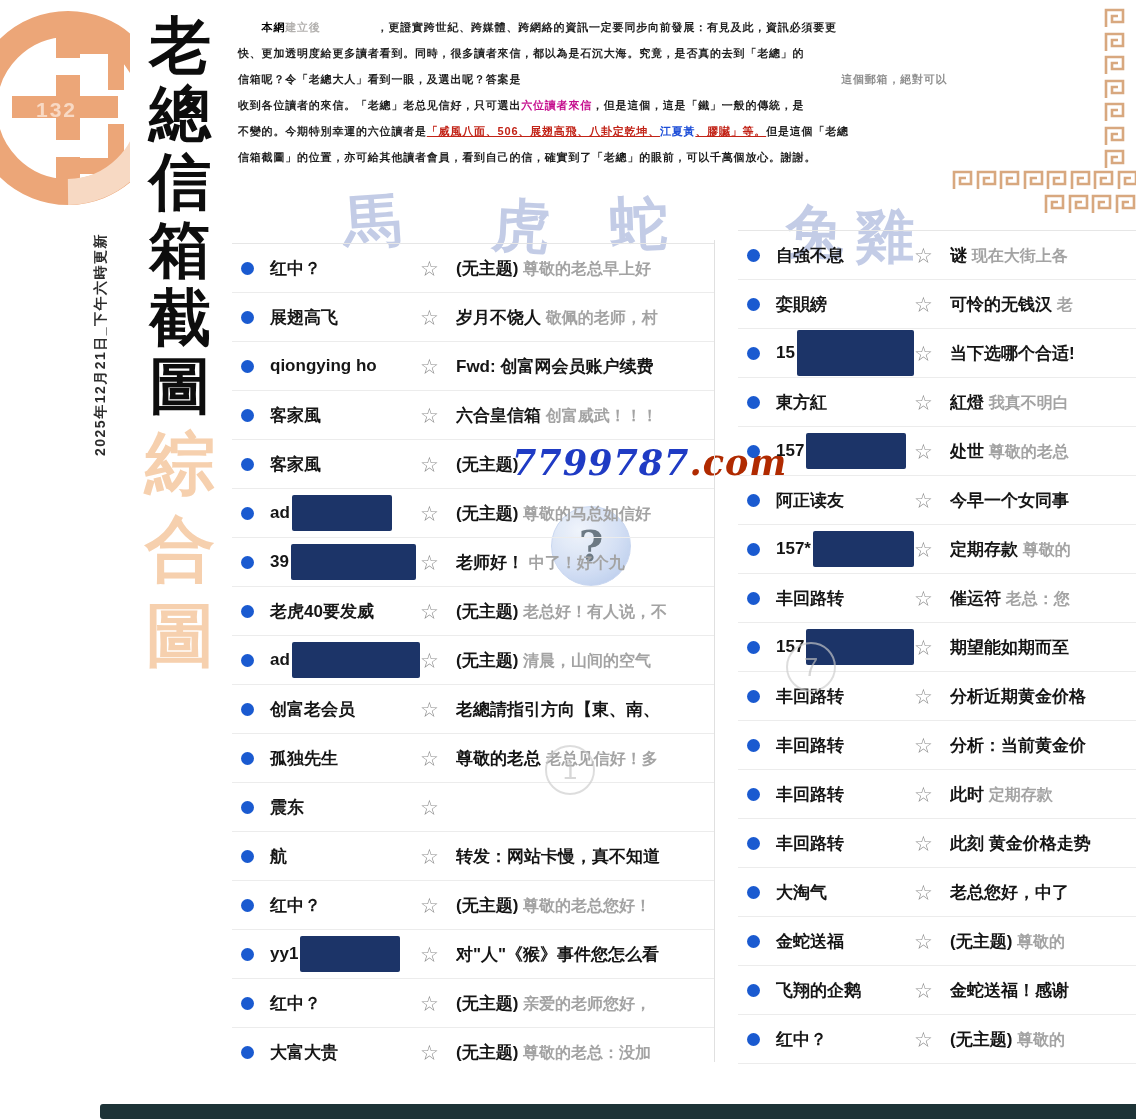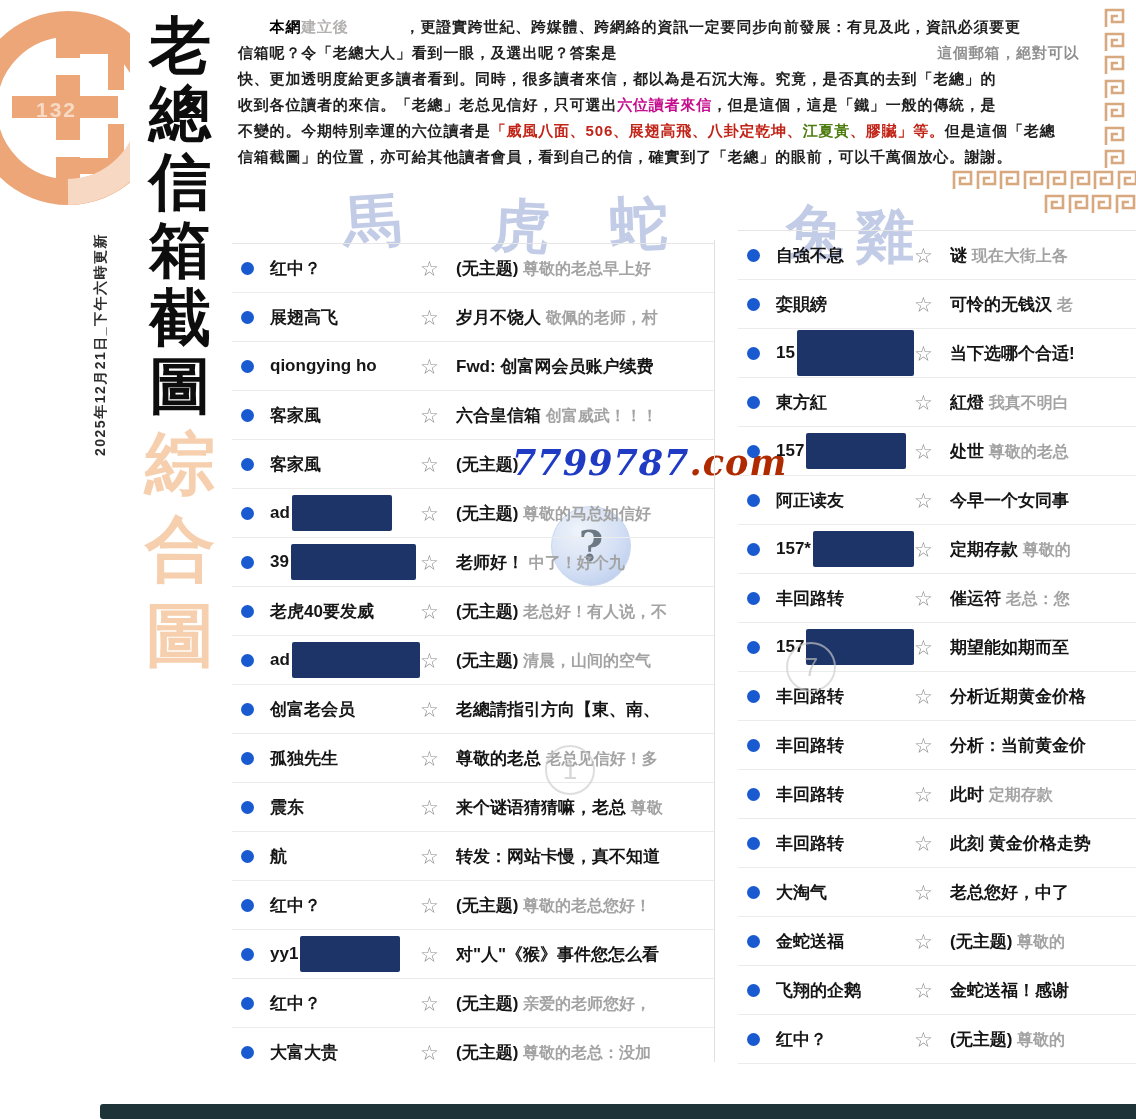--- a/index.html
+++ b/index.html
@@ -15,27 +15,27 @@
   
   #title{position:absolute;left:140px;top:12px;width:80px;}
   .tchar{width:80px;text-align:center;font-family:"DejaVu Serif","Liberation Serif",serif;font-weight:900;}
   .tb{font-size:62px;line-height:68px;color:#0d0d0d;}
   .to{font-size:70px;line-height:86px;color:var(--pale);}
   
   #date-note{position:absolute;left:92px;top:456px;transform:rotate(-90deg);transform-origin:0 0;
     font-size:14px;color:#2c2c2c;letter-spacing:1.5px;white-space:nowrap;font-weight:bold;}
   
   #header-par{position:absolute;left:238px;top:14px;width:860px;}
-  .hl{white-space:pre;font-size:15px;line-height:26px;font-weight:700;color:#1f1f1f;letter-spacing:0.8px;}
+  .hl{white-space:pre;font-size:11px;line-height:26px;font-weight:700;color:#1f1f1f;letter-spacing:0.8px;}
   .sg-b{color:#000;font-weight:900;}
   .sg-g{color:#b3b1af;}
   .sg-g2{color:#8f8f8f;}
   .sg-m{color:#c50d8d;}
-  .sg-r{color:#c22317;}
-  .sg-o{color:#4d7c0f;}
+  .sg-r{color:#c22317;text-decoration:underline;}
+  .sg-o{color:#1d4ed8;}
   .spacer{display:inline-block;height:1px;}
   
   .meander{position:absolute;width:22px;height:22px;}
   .meander svg{display:block;}
   
   .zodiac{position:absolute;font-family:"DejaVu Serif","Liberation Serif",serif;font-size:58px;font-weight:700;
     color:rgba(145,163,210,0.55);}
   
   #site-wm{position:absolute;left:512px;top:442px;font-family:"DejaVu Serif","Liberation Serif",serif;
     font-style:italic;font-weight:bold;font-size:35px;letter-spacing:1px;
@@ -99,22 +99,22 @@
       <div class="tchar to">綜</div>
       <div class="tchar to">合</div>
       <div class="tchar to">圖</div>
     </div>
 </div>
 
 <div id="date-note">2025年12月21日_下午六時更新</div>
 
 <div id="header-par">
     <div class="hl"><span>　　</span><span class="sg-b">本網</span><span class="sg-g">建立後</span><span class="spacer" style="width: 56px;"></span><span>，更證實跨世紀、跨媒體、跨網絡的資訊一定要同步向前發展：有見及此，資訊必須要更</span></div>
+    <div class="hl"><span>快、更加透明度給更多讀者看到。同時，很多讀者來信，都以為是石沉大海。究竟，是否真的去到「老總」的</span></div>
     <div class="hl"><span>信箱呢？令「老總大人」看到一眼，及選出呢？答案是</span><span class="spacer" style="width: 320px;"></span><span class="sg-g2">這個郵箱，絕對可以</span></div>
-    <div class="hl"><span>快、更加透明度給更多讀者看到。同時，很多讀者來信，都以為是石沉大海。究竟，是否真的去到「老總」的</span></div>
     <div class="hl"><span>收到各位讀者的來信。「老總」老总见信好，只可選出</span><span class="sg-m">六位讀者來信</span><span>，但是這個，這是「鐵」一般的傳統，是</span></div>
     <div class="hl"><span>不變的。今期特別幸運的六位讀者是</span><span class="sg-r">「威風八面、506、展翅高飛、八卦定乾坤、</span><span class="sg-o">江夏黃</span><span class="sg-r">、膠贜」等。</span><span>但是這個「老總</span></div>
     <div class="hl"><span>信箱截圖」的位置，亦可給其他讀者會員，看到自己的信，確實到了「老總」的眼前，可以千萬個放心。謝謝。</span></div>
   </div>
 
 <div id="meanders">
     <div class="meander" style="left: 1103px; top: 7px;">
       <svg width="22" height="22" viewBox="0 0 22 22">
         <path d="M3 20 V3 H20 V15 H9 V9 H15" fill="none" stroke="#d8a87f" stroke-width="2.6"></path>
       </svg>
@@ -291,21 +291,20 @@
     <div class="row">
       <span class="dot"></span>
       <span class="name">孤独先生</span>
       <span class="star">☆</span>
       <span class="subj"><span class="sbold">尊敬的老总</span> <span class="sprev">老总见信好！多</span></span>
     </div>
     <div class="row">
       <span class="dot"></span>
       <span class="name">震东</span>
       <span class="star">☆</span>
-      <span class="subj"><span class="sbold">来个谜语猜猜嘛，老总</span> <span class="sprev">尊敬</span></span>
     </div>
     <div class="row">
       <span class="dot"></span>
       <span class="name">航</span>
       <span class="star">☆</span>
       <span class="subj"><span class="sbold">转发：网站卡慢，真不知道</span></span>
     </div>
     <div class="row">
       <span class="dot"></span>
       <span class="name">红中？</span>

